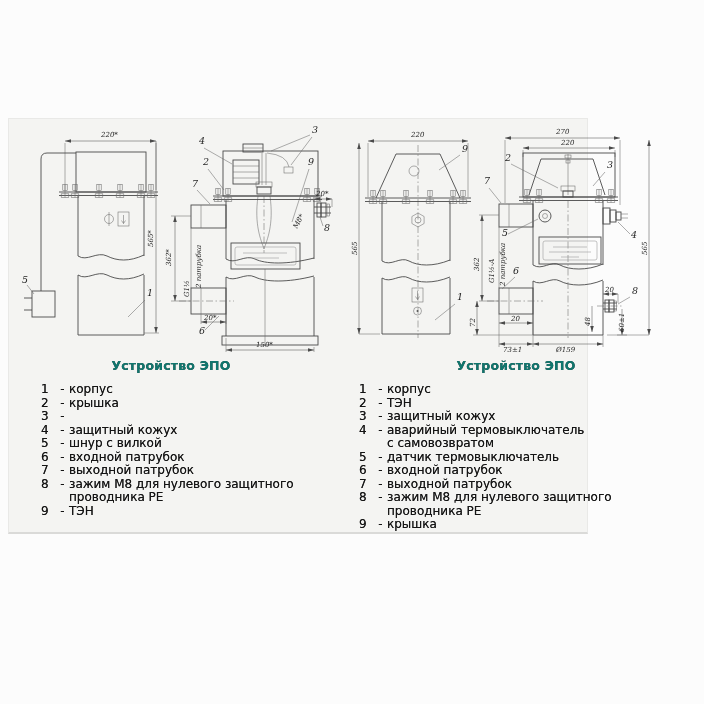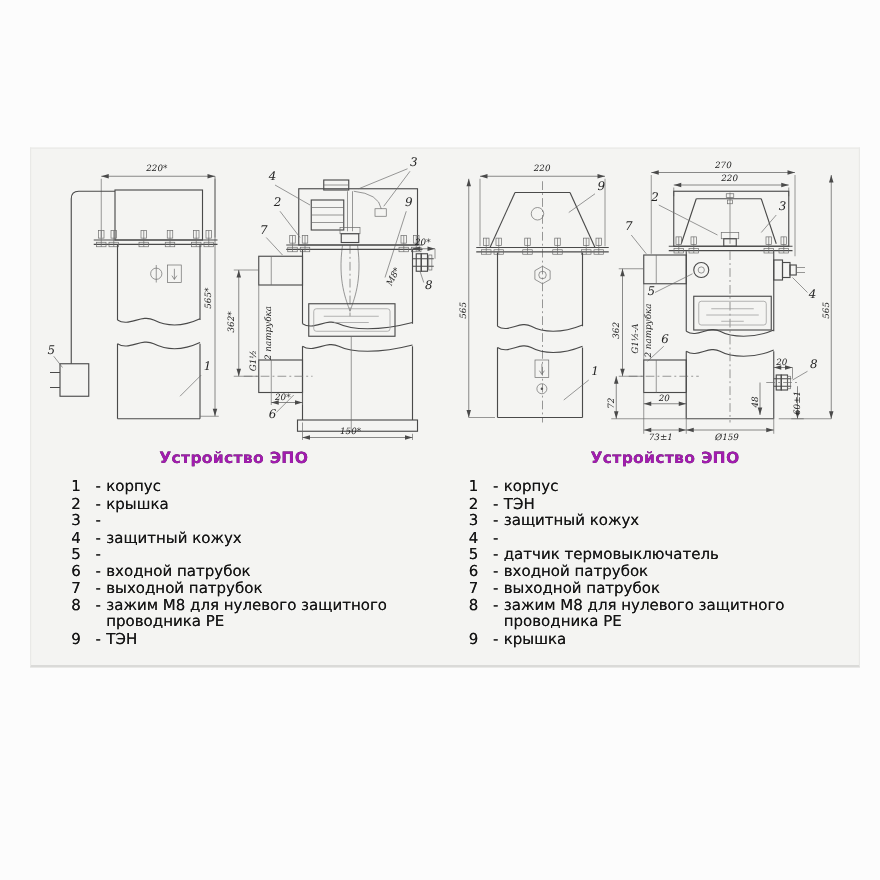--- a/index.html
+++ b/index.html
@@ -1,22 +1,22 @@
 <!DOCTYPE html>
 <html><head>
 <meta charset="utf-8">
 <style>
   html,body{margin:0;padding:0}
   body{width:704px;height:704px;background:#fcfcfc;position:relative;overflow:hidden;
        font-family:"DejaVu Sans",sans-serif}
-  .paper{position:absolute;left:24px;top:118px;width:664px;height:416px;background:#f4f4f2;
+  .paper{position:absolute;left:8px;top:118px;width:580px;height:416px;background:#f4f4f2;
          border:1px solid #e9e9e7;border-bottom:2px solid #dadad8;box-sizing:border-box}
   .col{position:absolute;top:6px;width:330px}
   .col1{left:12px}.col2{left:342px}
-  .cap{font-weight:bold;font-size:12.5px;color:#a21caf;text-align:center;margin-top:3px;
+  .cap{font-weight:bold;font-size:12.5px;color:#0f766e;text-align:center;margin-top:3px;
        letter-spacing:.2px;text-shadow:0 0 .4px #333}
   .col1 .cap{width:300px}.col2 .cap{width:330px}
   .plist{margin-top:10px;font-size:12px;line-height:13.5px;color:#141414;text-shadow:0 0 .4px #444}
   .col1 .plist{padding-left:20px}
   .col2 .plist{padding-left:8px}
   .prow{display:grid;grid-template-columns:15px 13px 252px}
   .pdash{text-align:center}
   svg{display:block}
   svg .s{fill:none;stroke:#4a4a4a;stroke-width:.9}
   svg .t{fill:none;stroke:#6b6b6b;stroke-width:.55}
@@ -184,20 +184,21 @@
           <span class="pdash">-</span>
         </div>
       <div class="prow">
           <span class="pn">4</span>
           <span class="pdash">-</span>
           <span class="pl">защитный кожух</span>
         </div>
       <div class="prow">
           <span class="pn">5</span>
           <span class="pdash">-</span>
+          <span class="pl">шнур с вилкой</span>
         </div>
       <div class="prow">
           <span class="pn">6</span>
           <span class="pdash">-</span>
           <span class="pl">входной патрубок</span>
         </div>
       <div class="prow">
           <span class="pn">7</span>
           <span class="pdash">-</span>
           <span class="pl">выходной патрубок</span>
@@ -376,20 +377,21 @@
           <span class="pl">ТЭН</span>
         </div>
       <div class="prow">
           <span class="pn">3</span>
           <span class="pdash">-</span>
           <span class="pl">защитный кожух</span>
         </div>
       <div class="prow">
           <span class="pn">4</span>
           <span class="pdash">-</span>
+          <span class="pl">аварийный термовыключатель с&nbsp;самовозвратом</span>
         </div>
       <div class="prow">
           <span class="pn">5</span>
           <span class="pdash">-</span>
           <span class="pl">датчик термовыключатель</span>
         </div>
       <div class="prow">
           <span class="pn">6</span>
           <span class="pdash">-</span>
           <span class="pl">входной патрубок</span>

